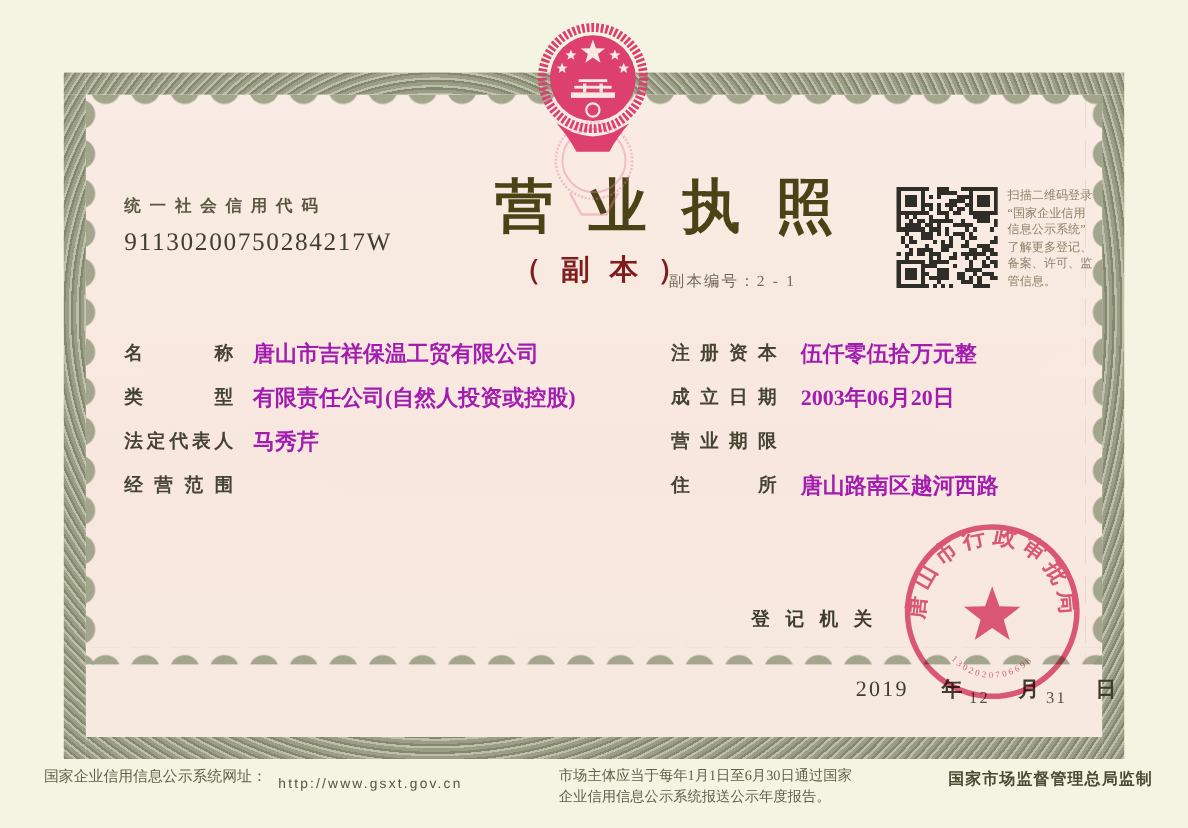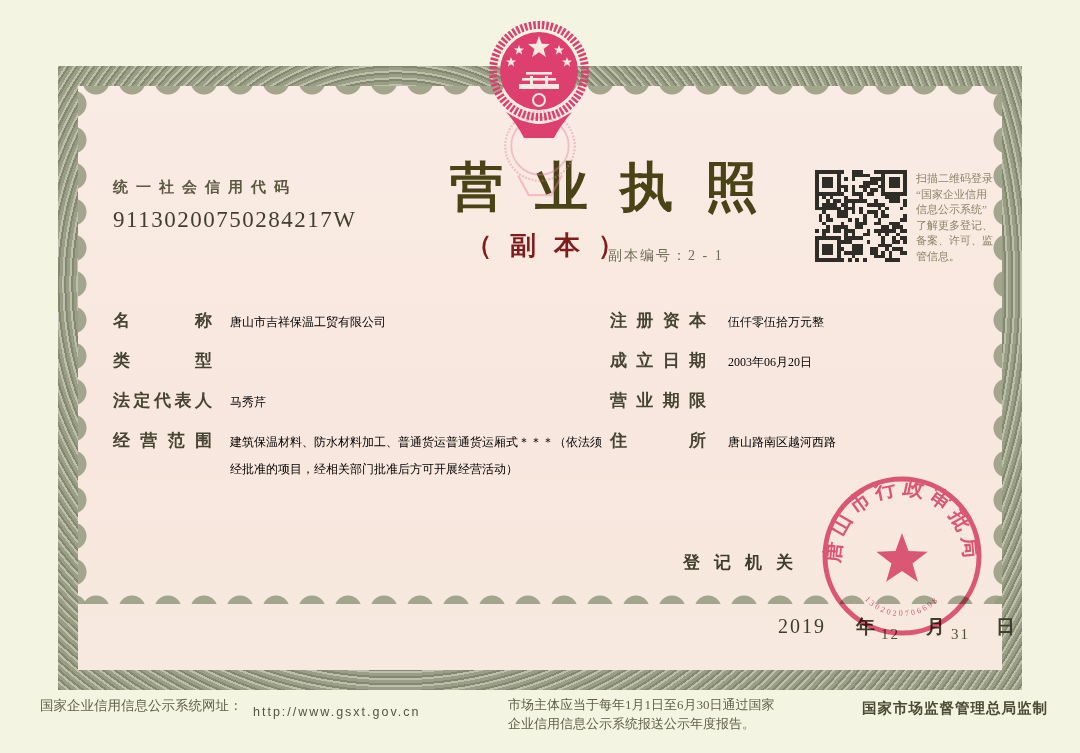--- a/index.html
+++ b/index.html
@@ -43,21 +43,21 @@
 
   
   .qr{left:815px;top:170px;width:92px;height:92px;}
   .qr svg{width:100%;height:100%;}
   .qr-caption{left:916px;top:171px;width:102px;font-size:11px;line-height:15.5px;color:#8a8468;}
 
   
   .row{display:flex;align-items:flex-start;}
   .lbl{font-size:17px;font-weight:bold;color:#454331;flex:none;}
   [data-spread]{display:flex;justify-content:space-between;}
-  .val{font-size:12px;color:#000000;line-height:27px;}
+  .val{font-size:20px;color:#a21caf;line-height:27px;font-weight:bold;}
   .rows-left .lbl{width:99px;margin-right:18px;}
   .rows-right .lbl{width:96px;margin-right:22px;}
   .rl{left:113px;width:500px;}
   .rr{left:610px;width:420px;}
   .r1{top:309px;} .r2{top:349px;} .r3{top:389px;} .r4{top:429px;}
   .scope-val{width:372px;}
 
   
   .authority{left:683px;top:551px;font-size:17px;font-weight:bold;letter-spacing:14px;color:#3e3c2a;}
   .date-row{left:778px;top:614px;font-size:19px;color:#3f3d2c;letter-spacing:2px;white-space:nowrap;}
@@ -373,39 +373,39 @@
       <span>名</span>
       <span>称</span>
     </span>
   <span class="val">唐山市吉祥保温工贸有限公司</span>
 </div>
 <div class="abs row rl r2 rows-left">
   <span class="lbl" data-spread="">
       <span>类</span>
       <span>型</span>
     </span>
+  <span class="val">有限责任公司(自然人投资或控股)</span>
 </div>
 <div class="abs row rl r3 rows-left">
   <span class="lbl" data-spread="">
       <span>法</span>
       <span>定</span>
       <span>代</span>
       <span>表</span>
       <span>人</span>
     </span>
   <span class="val">马秀芹</span>
 </div>
 <div class="abs row rl r4 rows-left">
   <span class="lbl" data-spread="">
       <span>经</span>
       <span>营</span>
       <span>范</span>
       <span>围</span>
     </span>
-  <span class="val scope-val">建筑保温材料、防水材料加工、普通货运普通货运厢式＊＊＊（依法须经批准的项目，经相关部门批准后方可开展经营活动）</span>
 </div>
 
 <div class="abs row rr r1 rows-right">
   <span class="lbl" data-spread="">
       <span>注</span>
       <span>册</span>
       <span>资</span>
       <span>本</span>
     </span>
   <span class="val">伍仟零伍拾万元整</span>

